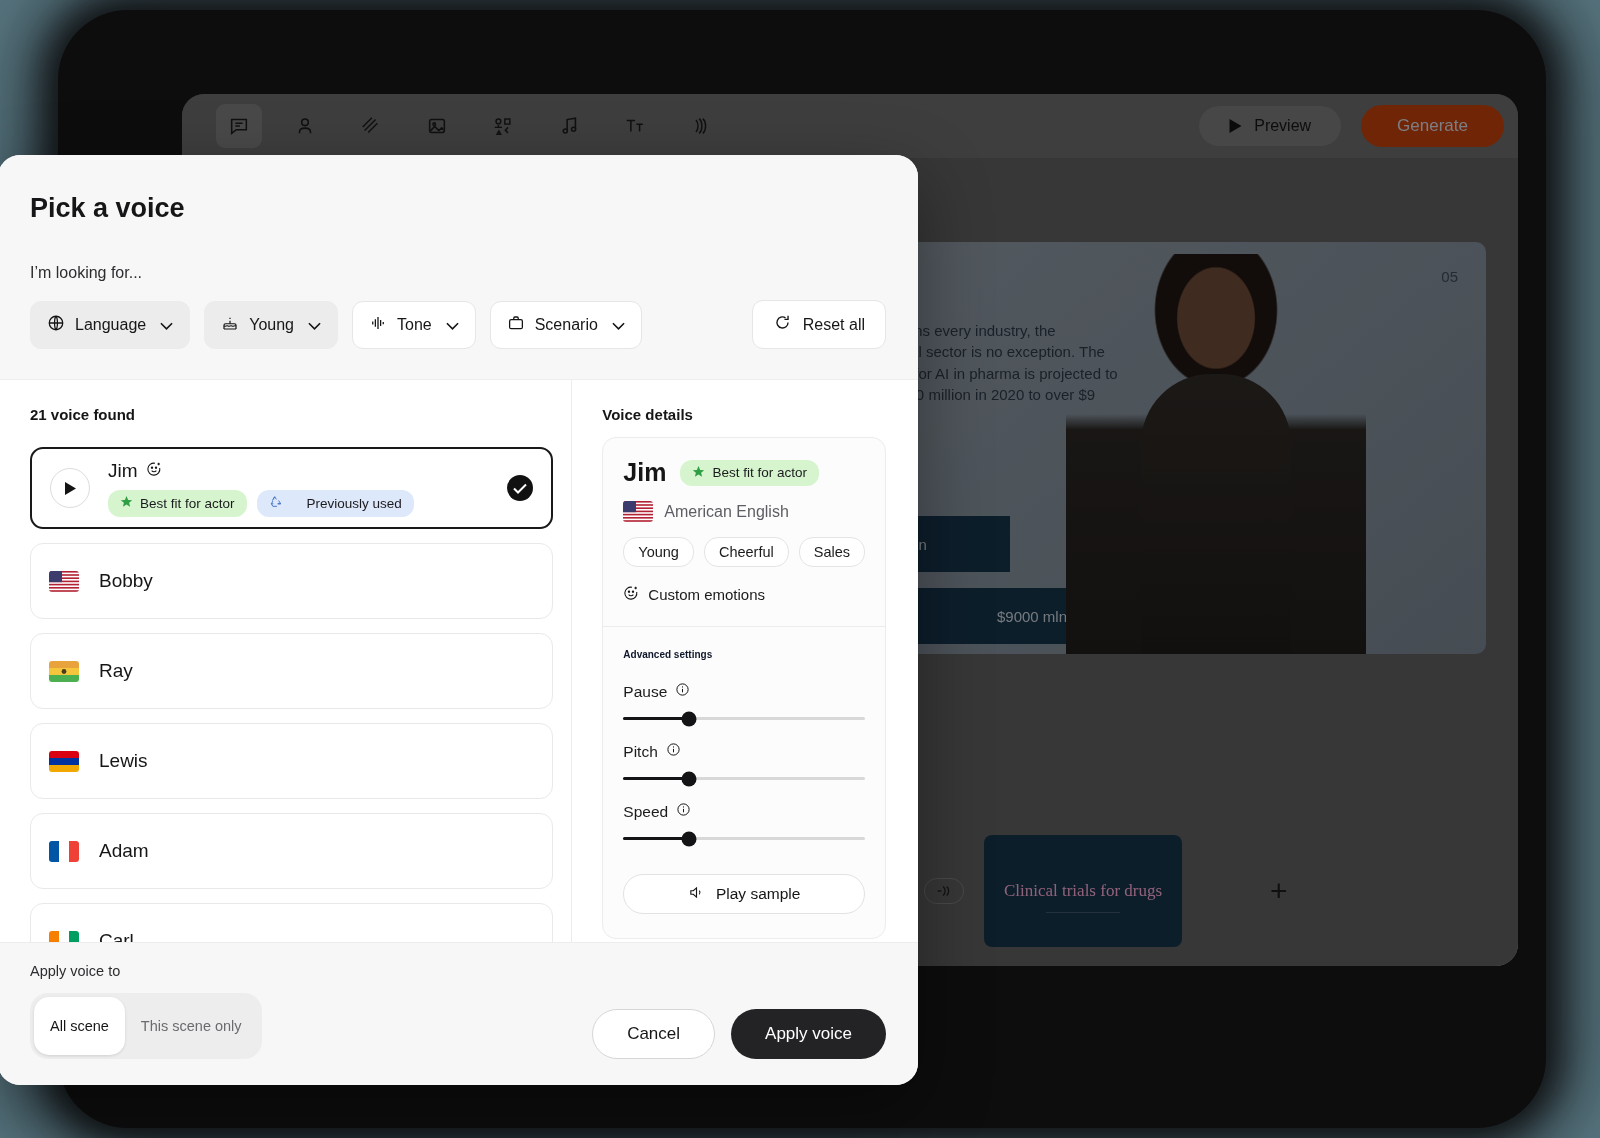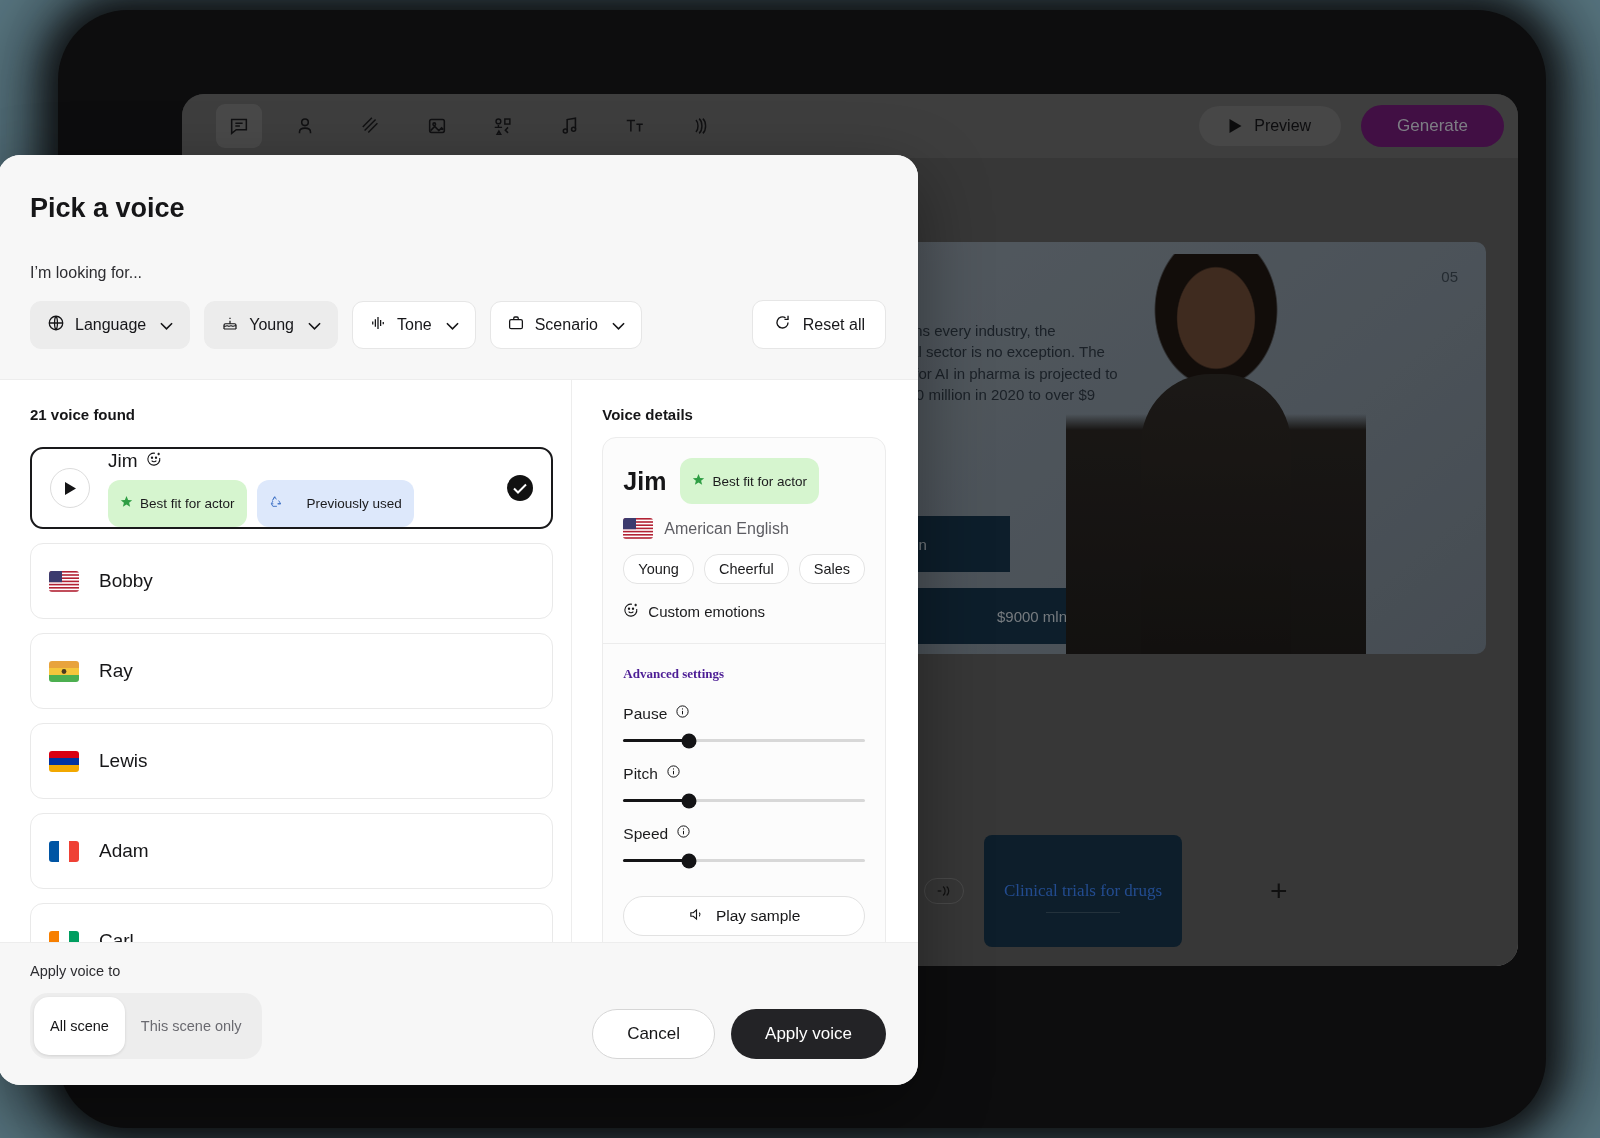--- a/index.html
+++ b/index.html
@@ -39,21 +39,21 @@
   .tb-icon.active { background: rgba(255,255,255,.14); }
   .tb-icon svg { display: block; }
   #toolbar-right { margin-left: auto; display: flex; align-items: center; gap: 20px; }
   #preview-button {
     display: flex; align-items: center; gap: 12px;
     background: rgba(255,255,255,.10);
     border-radius: 22px; padding: 11px 30px;
     font-size: 16px; color: #17171a;
   }
   #generate-button {
-    background: #701a75; color: #d7d7e4;
+    background: #c2410c; color: #d7d7e4;
     border-radius: 24px; padding: 11px 36px; font-size: 17px;
   }
 
   #canvas-area {
     position: absolute; left: 0; top: 64px; right: 0; bottom: 150px;
     background: #5f5f5f;
   }
   #slide {
     position: absolute; left: 600px; top: 84px; width: 704px; height: 412px;
     background: linear-gradient(140deg,#8f9aa4 0%, #828e99 60%, #78848f 100%);
@@ -104,21 +104,21 @@
   #transition-chip {
     margin: 0 20px; width: 40px; height: 26px; border-radius: 13px;
     border: 1px solid #7e7e7e; display: flex; align-items: center; justify-content: center;
     color: #1e1e1e;
   }
   #scene-next {
     width: 198px; height: 112px; border-radius: 8px; background: #17344a;
     display: flex; align-items: center; justify-content: center; position: relative;
   }
   #scene-next-title {
-    font-family: "Liberation Serif", serif; font-size: 17px; color: #3b82f6;
+    font-family: "Liberation Serif", serif; font-size: 17px; color: #f9a8d4;
   }
   #scene-next::after{
     content:''; position:absolute; left:50%; transform:translateX(-50%);
     bottom:34px; width:74px; height:1px; background:#3d5668;
   }
   #add-scene-button {
     margin-left: 88px; font-size: 30px; color: #1d1d1d; line-height: 1;
   }
   #app-dim {
     position: absolute; inset: 0; background: rgba(0,0,0,.42); pointer-events: none;
@@ -166,21 +166,21 @@
   .voice-row.selected { border: 2px solid #19191b; height: 82px; }
   .play-btn {
     width: 40px; height: 40px; border-radius: 50%; border: 1px solid #dcdcdc;
     display: flex; align-items: center; justify-content: center; flex: none;
   }
   .voice-main { margin-left: 18px; flex: 1; }
   .voice-name { font-size: 19px; color: #161618; display: flex; align-items: center; gap: 8px; }
   .tag-row { display: flex; gap: 10px; margin-top: 8px; }
   .tag {
     display: flex; align-items: center; gap: 7px;
-    font-size: 13.5px; padding: 15px 12px; border-radius: 12px; color: #1b1b1d;
+    font-size: 13.5px; padding: 5px 12px; border-radius: 12px; color: #1b1b1d;
   }
   .tag.green { background: #d6f5cf; }
   .tag.blue  { background: #dde8fb; gap: 24px; }
   .flag { width: 30px; height: 21px; border-radius: 3px; flex: none; overflow: hidden; position: relative; }
   .voice-flag-name { font-size: 19px; color: #161618; margin-left: 20px; }
   .check-dot {
     width: 26px; height: 26px; border-radius: 50%; background: #111;
     display: flex; align-items: center; justify-content: center; flex: none;
   }
 
@@ -195,21 +195,21 @@
   #details-traits { display: flex; gap: 10px; margin-top: 15px; }
   .trait {
     font-size: 14.5px; padding: 6px 14px; border-radius: 14px;
     border: 1px solid #e4e4e4; background: #fff; color: #1b1b1d;
   }
   #custom-emotions-row {
     display: flex; align-items: center; gap: 9px; margin-top: 18px;
     font-size: 15px; color: #1b1b1d;
   }
   #advanced-section { padding: 22px 20px 24px; }
-  #advanced-title { font-size: 13px; font-weight: 700; color: #4c1d95; font-family: Liberation Serif, serif; }
+  #advanced-title { font-size: 10px; font-weight: 700; color: #0f172a; }
   .slider-group { margin-top: 22px; }
   .slider-label { display: flex; align-items: center; gap: 8px; font-size: 15.5px; color: #1b1b1d; }
   .slider-track {
     position: relative; height: 3px; background: #d8d8d8;
     border-radius: 2px; margin-top: 16px;
   }
   .slider-fill { position: absolute; left: 0; top: 0; height: 3px; background: #141416; border-radius: 2px; }
   .slider-thumb {
     position: absolute; top: 50%; transform: translate(-50%,-50%);
     width: 15px; height: 15px; border-radius: 50%; background: #141416;

